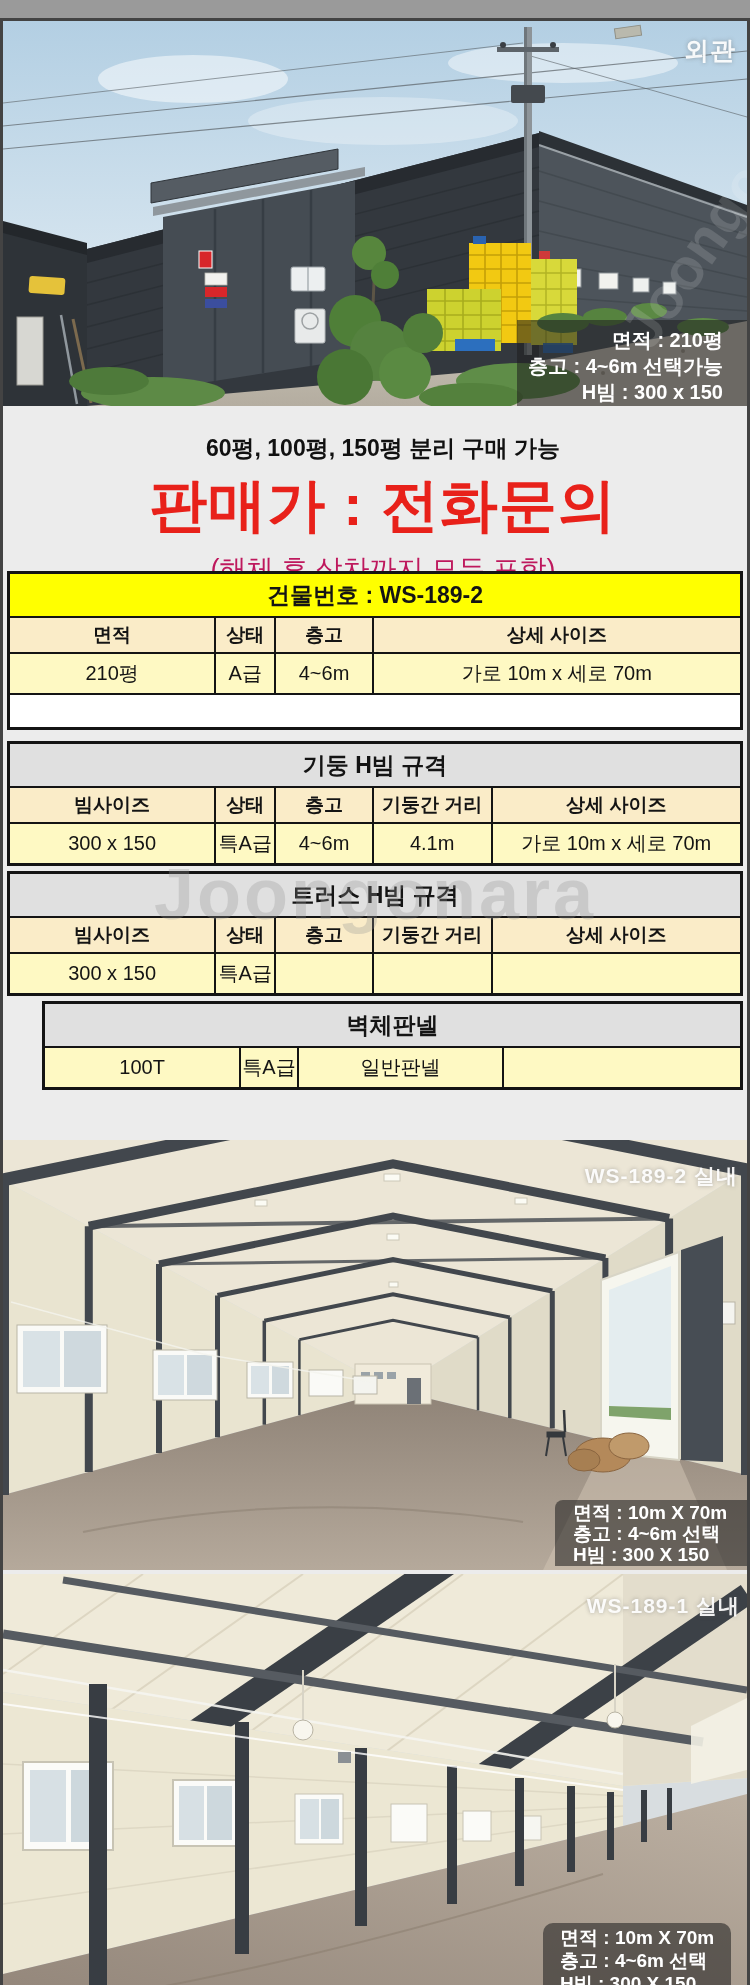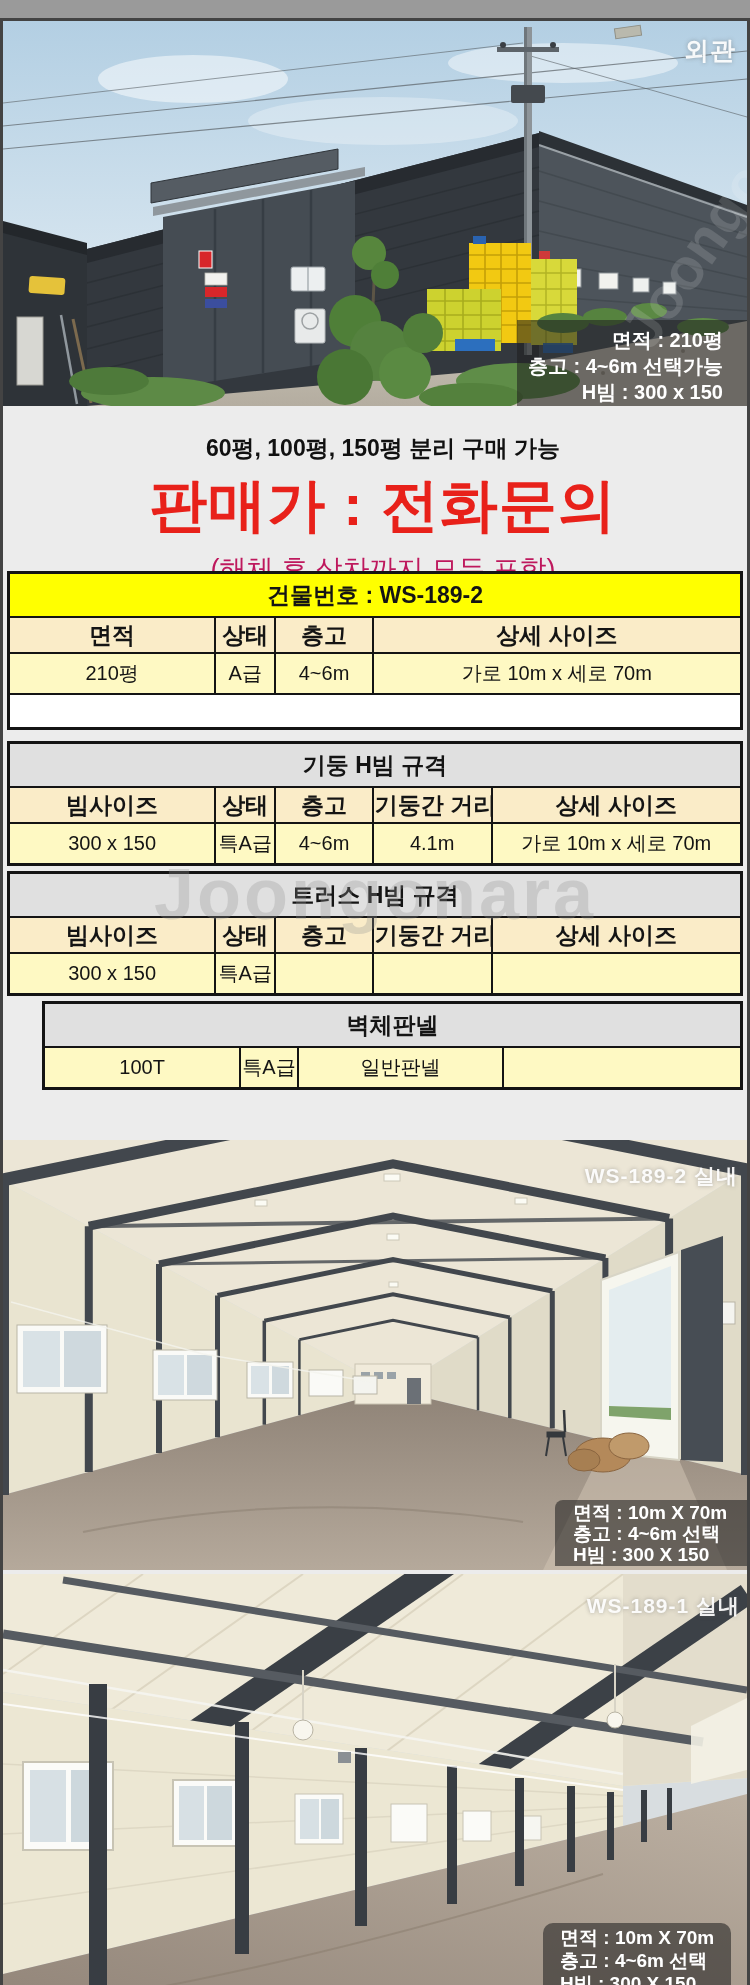--- a/index.html
+++ b/index.html
@@ -45,21 +45,21 @@
 
   
   .tbl-wrap{position:absolute;left:7px;right:7px;z-index:2;}
   table.spec{width:100%;border-collapse:collapse;table-layout:fixed;background:#fff;
     border:3px solid #141414;}
   table.spec td{border:2px solid #141414;text-align:center;vertical-align:middle;
     color:#141414;overflow:hidden;white-space:nowrap;}
   td.title-cell{font-size:23px;font-weight:700;height:40px;}
   td.yellow{background:#ffff00;}
   td.gray{background:#e0e0e0;}
-  tr.hdr td{background:#faecc8;font-size:23px;font-weight:600;height:32px;}
+  tr.hdr td{background:#faecc8;font-size:19px;font-weight:600;height:32px;}
   tr.dat td{background:#fef9c3;font-size:20px;font-weight:400;height:37px;}
   tr.emp td{background:#fff;height:30px;}
   .t1{top:553px;} .t2{top:723px;border-radius:14px;} .t3{top:853px;} .t4{top:983px;padding-left:35px;}
 
   
   .wm{position:absolute;pointer-events:none;font-weight:700;z-index:40;white-space:nowrap;}
   .wm-brand{top:835px;left:50%;transform:translateX(-50%);font-size:72px;
     color:rgba(150,150,150,.30);letter-spacing:3px;}
   .wm-diag{font-size:58px;color:rgba(255,255,255,.14);transform:rotate(-55deg);}
   .wm-d1{top:150px;left:560px;}

